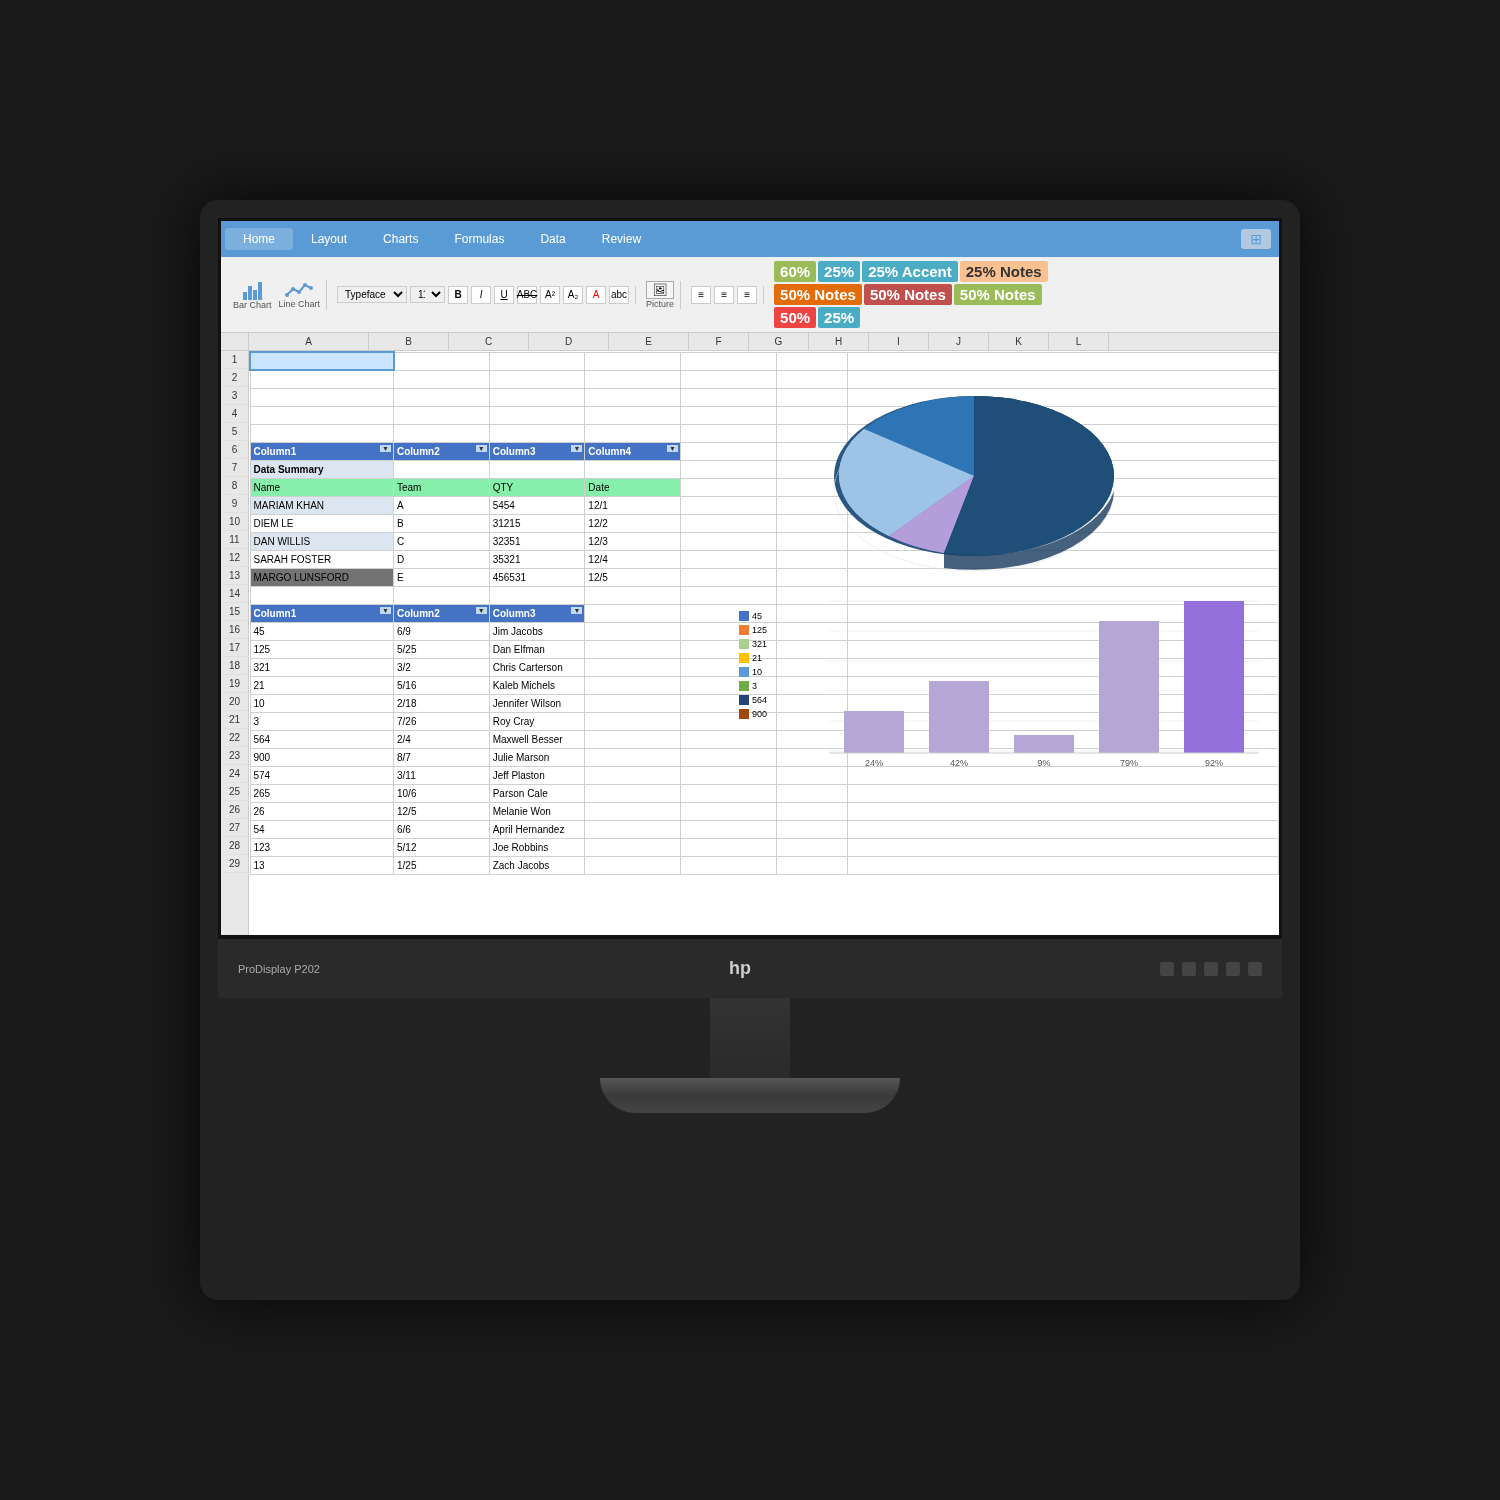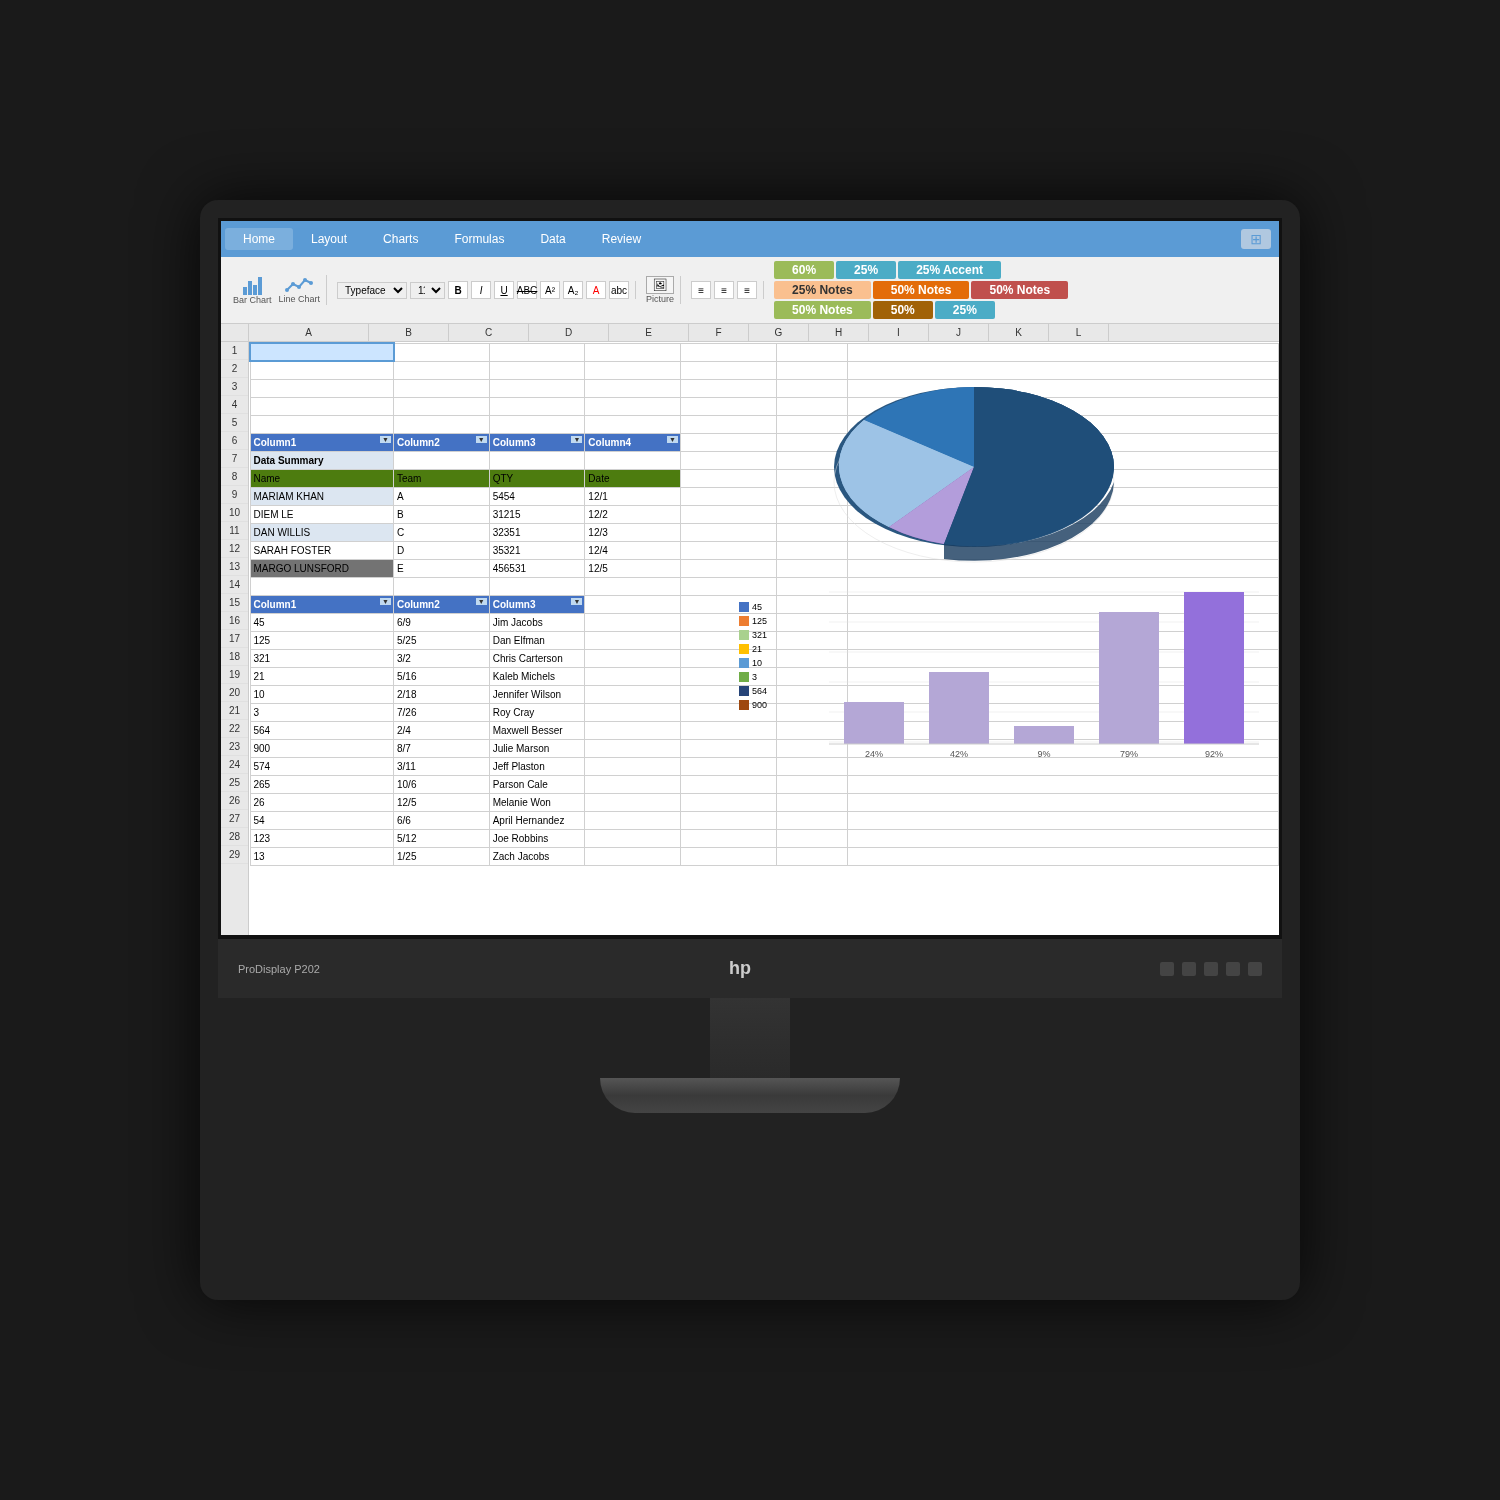--- a/index.html
+++ b/index.html
@@ -153,22 +153,22 @@
       height: 18px;
       border: 1px solid #ccc;
       background: #fff;
       cursor: pointer;
       font-size: 10px;
       display: flex;
       align-items: center;
       justify-content: center;
     }
     .style-tag {
-      padding: 2px 18px;
-      font-size: 12px;
+      padding: 2px 6px;
+      font-size: 15px;
       border-radius: 2px;
       color: #fff;
       font-weight: bold;
     }
 
     
     .grid-container {
       flex: 1;
       overflow: hidden;
       display: flex;
@@ -231,21 +231,21 @@
     .cell-header-row {
       background: #4472c4;
       color: #fff;
       font-weight: bold;
     }
     .cell-data-header {
       background: #dce6f1;
       font-weight: bold;
     }
     .cell-blue-bg {
-      background: #4d7c0f;
+      background: #86efac;
     }
     .has-dropdown {
       position: relative;
     }
     .dropdown-arrow {
       position: absolute;
       right: 2px;
       top: 2px;
       font-size: 7px;
       color: #333;
@@ -333,21 +333,21 @@
         </div>
 
         <div class="toolbar-section" style="flex-wrap:wrap;max-width:320px;gap:2px;">
           <span class="style-tag" style="background:#9bbb59;">60%</span>
           <span class="style-tag" style="background:#4bacc6;">25%</span>
           <span class="style-tag" style="background:#4bacc6;">25% Accent</span>
           <span class="style-tag" style="background:#fac08f;color:#333;">25% Notes</span>
           <span class="style-tag" style="background:#e36c09;">50% Notes</span>
           <span class="style-tag" style="background:#c0504d;">50% Notes</span>
           <span class="style-tag" style="background:#9bbb59;">50% Notes</span>
-          <span class="style-tag" style="background:#a16207;">50%</span>
+          <span class="style-tag" style="background:#ef4444;">50%</span>
           <span class="style-tag" style="background:#4bacc6;">25%</span>
         </div>
       </div>
 
       <div class="grid-container" style="position:relative;overflow:hidden;">
 
         <div class="grid-header-row">
           <div class="col-header row-num-col"></div>
           <div class="col-header col-a">A</div>
           <div class="col-header col-b">B</div>

